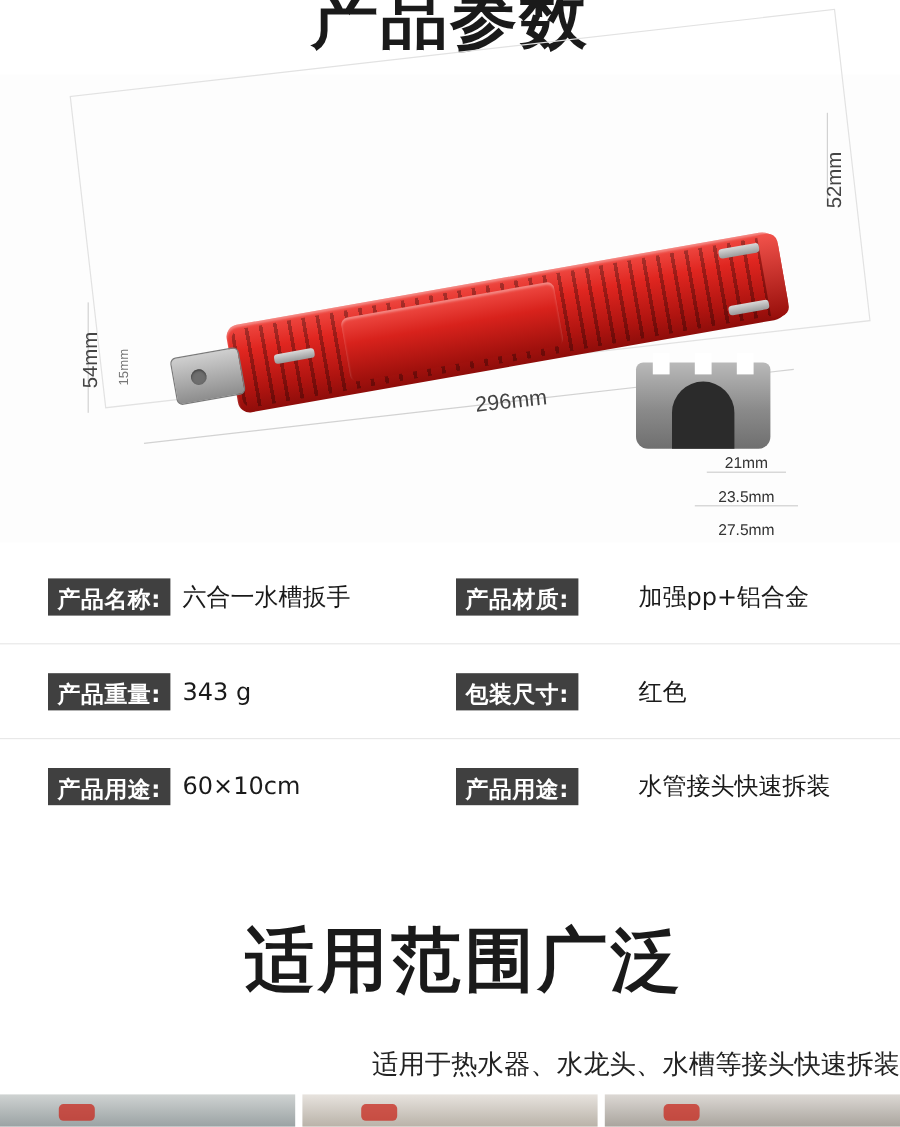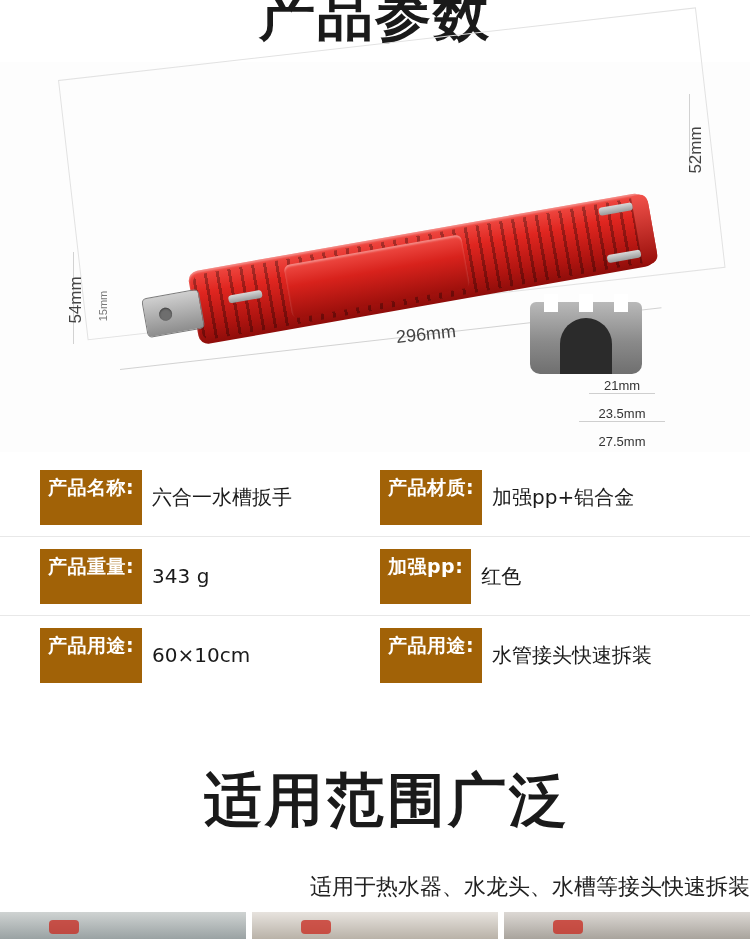--- a/index.html
+++ b/index.html
@@ -208,27 +208,27 @@
     height: 78px;
     border-bottom: 1px solid #e8e8e8;
   }
   .spec-row:last-child { border-bottom: none; }
   .spec-cell {
     display: flex;
     align-items: center;
     box-sizing: border-box;
   }
   .spec-cell.left  { width: 372px; padding-left: 40px; }
-  .spec-cell.right { width: 378px; padding-left: 8px; }
+  .spec-cell.right { width: 378px; padding-left: 8px; gap: 40px; }
   .spec-key {
-    background: #a16207;
+    background: #404040;
     color: #ffffff;
     font-size: 19px;
     font-weight: bold;
-    padding: 5px 8px 24px 8px;
+    padding: 5px 8px 0 8px;
     letter-spacing: 0.5px;
     font-family: "DejaVu Sans", sans-serif;
     white-space: nowrap;
     text-align: right;
   }
   .spec-val {
     margin-left: 10px;
     font-size: 20px;
     color: #1a1a1a;
     white-space: nowrap;
@@ -346,21 +346,21 @@
       <span class="spec-val">加强pp+铝合金</span>
     </div>
   </div>
 
   <div class="spec-row">
     <div class="spec-cell left">
       <span class="spec-key">产品重量:</span>
       <span class="spec-val">343 g</span>
     </div>
     <div class="spec-cell right">
-      <span class="spec-key">加强pp:</span>
+      <span class="spec-key">包装尺寸:</span>
       <span class="spec-val">红色</span>
     </div>
   </div>
 
   <div class="spec-row">
     <div class="spec-cell left">
       <span class="spec-key">产品用途:</span>
       <span class="spec-val">60×10cm</span>
     </div>
     <div class="spec-cell right">

